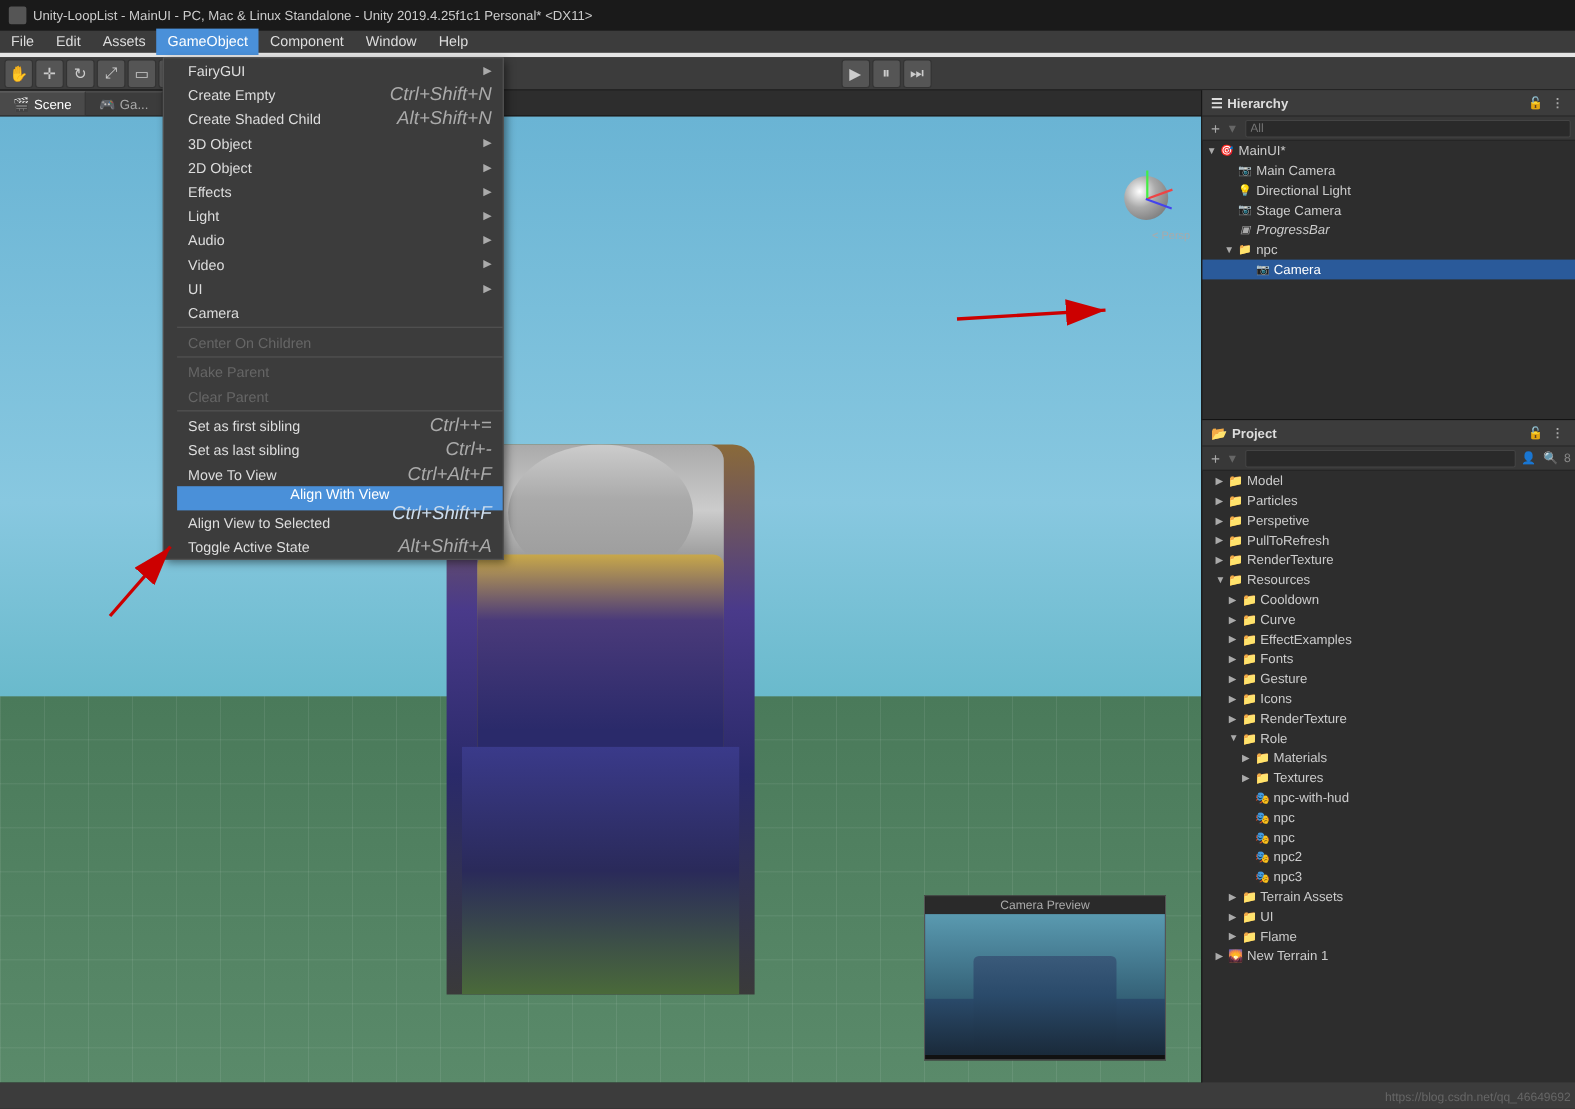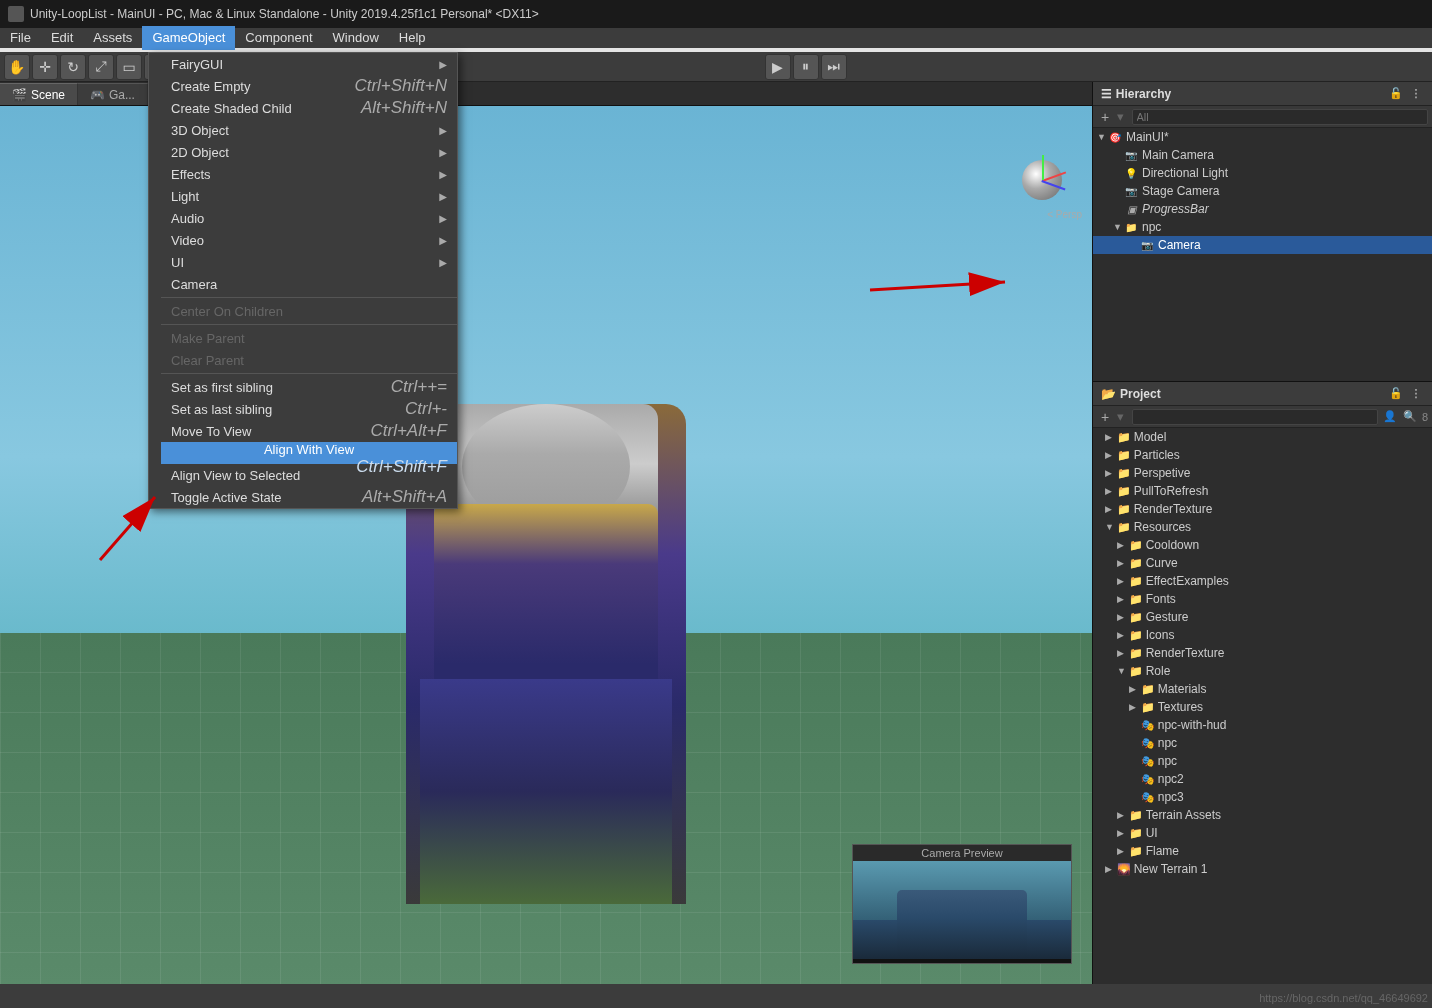--- a/index.html
+++ b/index.html
@@ -170,23 +170,23 @@
       top: 0; left: 10%; right: 10%;
       height: 60%;
       background: linear-gradient(180deg, #aaa 0%, #ccc 20%, #888 40%, #6a5a3a 60%);
       border-radius: 15px 15px 0 0;
     }
 
     
     #camera-preview {
       position: absolute;
       bottom: 20px;
-      right: 20px;
+      right: 32px;
       width: 220px;
-      height: 120px;
+      height: 150px;
       background: #111;
       border: 1px solid #555;
     }
     #camera-preview-title {
       background: #2a2a2a;
       color: #aaa;
       text-align: center;
       font-size: 11px;
       padding: 2px 0;
     }

